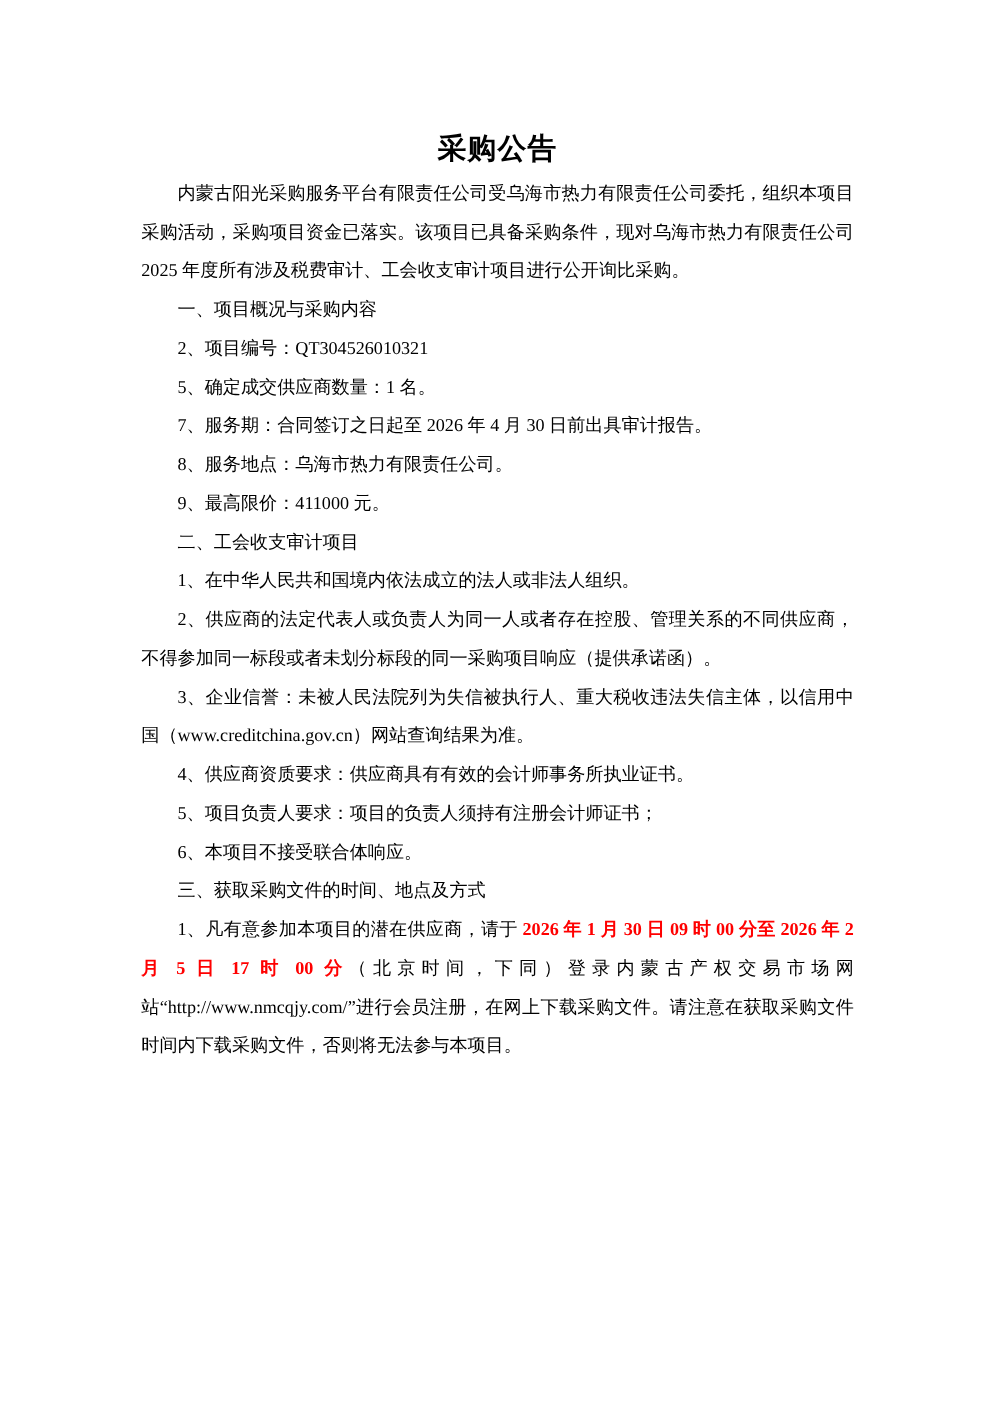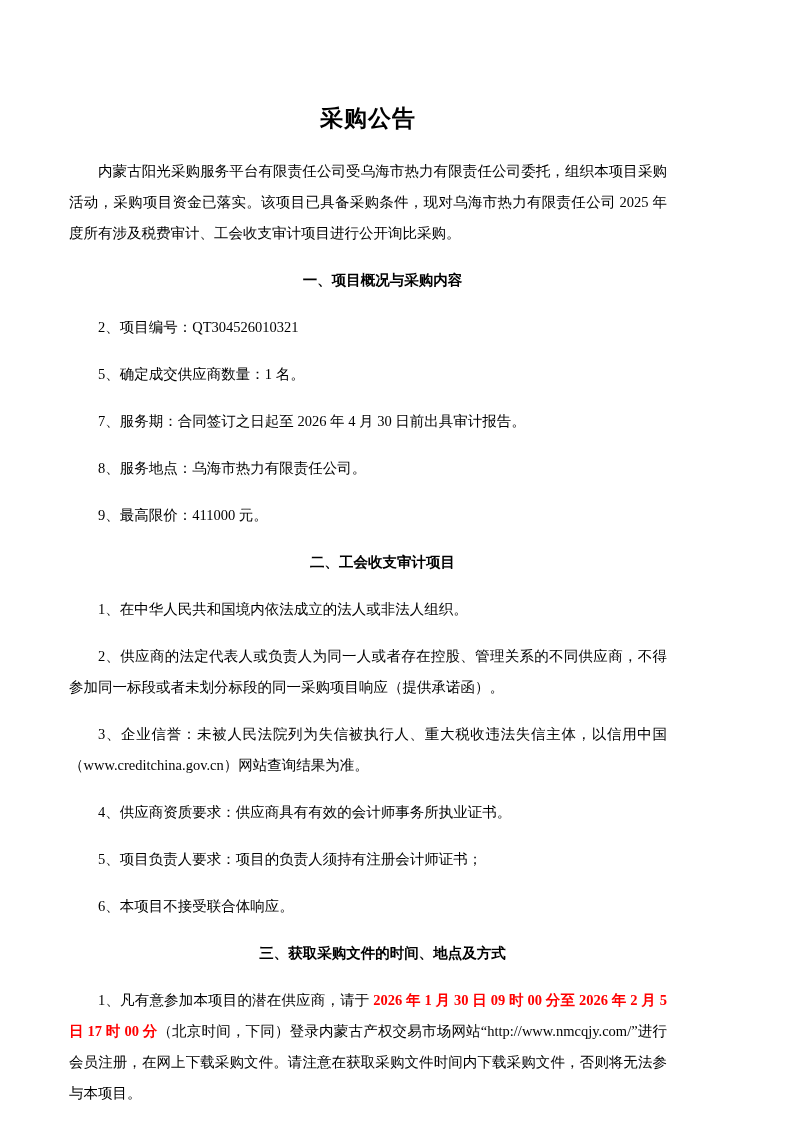--- a/index.html
+++ b/index.html
@@ -8,44 +8,44 @@
     background: #ffffff;
   }
   .page {
     position: relative;
     width: 793px;
     height: 1122px;
     box-sizing: border-box;
     background: var(--page-bg, #ffffff);
     color: var(--text-color, #000000);
     font-family: "Liberation Serif", "DejaVu Serif", serif;
-    padding: 98px 110px 0 53px;
+    padding: 98px 110px 0 113px;
     overflow: hidden;
   }
   .doc-title {
     margin: 0;
     font-size: 23px;
     font-weight: bold;
     line-height: 42px;
     text-align: center;
     letter-spacing: 1px;
   }
   .body-text,
   .section-heading {
-    margin: 16px;
+    margin: 0;
     font-size: 14.5px;
     line-height: 31px;
     text-align: justify;
     text-indent: 2em;
     font-weight: normal;
     word-break: break-word;
   }
   .section-heading {
-    font-weight: bold;
-    text-align: center;
+    font-weight: normal;
+    text-align: left;
   }
   .highlight {
     color: var(--highlight-red, #ff0000);
     font-weight: bold;
   }
 </style>
 </head>
 <body>
 
 <div class="page">

